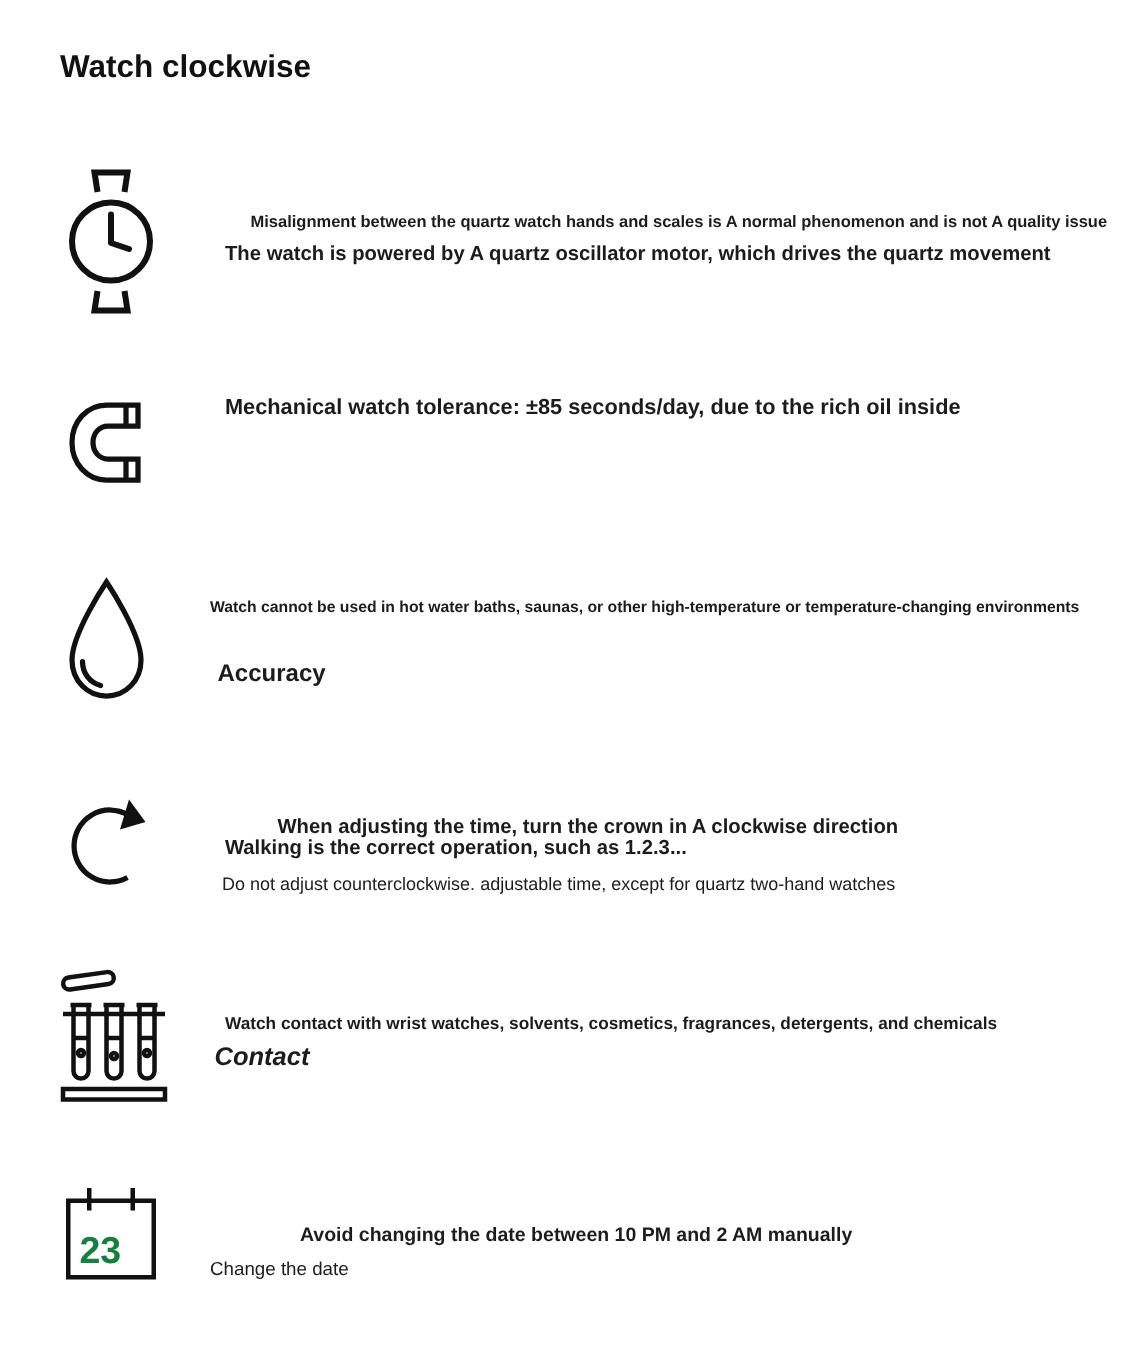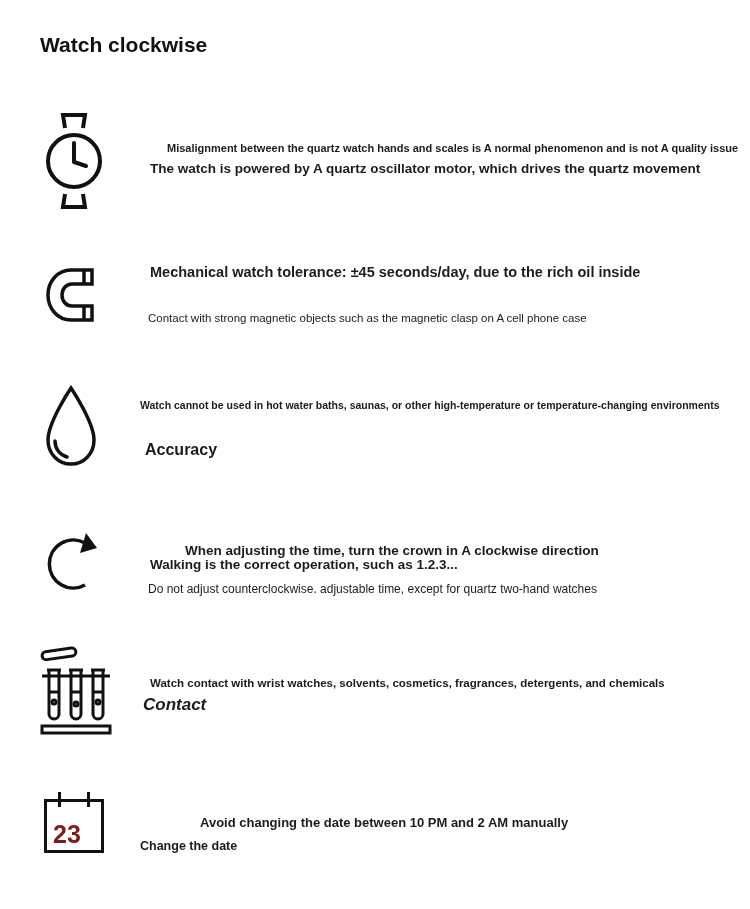--- a/index.html
+++ b/index.html
@@ -45,27 +45,27 @@
   
   .s5 { top:640px; height:116px; }
   .s5 .icon-box { left:40px; top:4px; }
   .s5-l1 { left:150px; top:37px; font-size:11.5px; font-weight:700; }
   .s5-l2 { left:143px; top:55px; font-size:17px;   font-weight:700;font-style:italic; }
 
   
   .s6 { top:785px; height:108px; }
   .s6 .icon-box { left:44px; top:14px; }
   .s6-l1 { left:200px; top:30px; font-size:13px;   font-weight:700; }
-  .s6-l2 { left:140px; top:54px; font-size:12.5px; font-weight:700; }
+  .s6-l2 { left:140px; top:54px; font-size:12.5px; font-weight:400; }
 
   .calendar-icon { position:relative; width:60px; height:54px; border:3px solid #111; }
   .cal-tick { position:absolute; top:-10px; width:3px; height:15px; background:#111; }
   .cal-tick.left  { left:11px; }
   .cal-tick.right { right:11px; }
-  .cal-number { position:absolute; left:6px; bottom:1px; font-size:25px; font-weight:700; color:#7f1d1d; }
+  .cal-number { position:absolute; left:6px; bottom:1px; font-size:25px; font-weight:700; color:#15803d; }
 </style>
 </head>
 <body>
 
 <div class="page">
 
   <h1 class="title">Watch clockwise</h1>
 
   <section class="sec s1">
     <div class="icon-box">
@@ -81,22 +81,21 @@
   </section>
 
   <section class="sec s2">
     <div class="icon-box">
       <svg width="60" height="58" viewBox="0 0 60 58" fill="none" stroke="#111" stroke-width="3.5" stroke-linejoin="miter">
         <path d="M48,4 H27 C14,4 4,15 4,29 C4,43 14,54 27,54 H48 V40 H28 C22,40 18,35 18,29 C18,23 22,18 28,18 H48 Z"></path>
         <line x1="40" y1="4" x2="40" y2="18"></line>
         <line x1="40" y1="40" x2="40" y2="54"></line>
       </svg>
     </div>
-    <p class="ln s2-l1">Mechanical watch tolerance: ±45 seconds/day, due to the rich oil inside</p>
-    <p class="ln s2-l3">Contact with strong magnetic objects such as the magnetic clasp on A cell phone case</p>
+    <p class="ln s2-l1">Mechanical watch tolerance: ±85 seconds/day, due to the rich oil inside</p>
   </section>
 
   <section class="sec s3">
     <div class="icon-box">
       <svg width="58" height="84" viewBox="0 0 58 84" fill="none" stroke="#111" stroke-width="3.5">
         <path d="M29,4 C29,4 6,38 6,56 C6,69.8 16.3,80 29,80 C41.7,80 52,69.8 52,56 C52,38 29,4 29,4 Z"></path>
         <path d="M13,57 C13,65 18,71 25,73" stroke-linecap="round"></path>
       </svg>
     </div>
     <p class="ln s3-l1">Watch cannot be used in hot water baths, saunas, or other high-temperature or temperature-changing environments</p>

